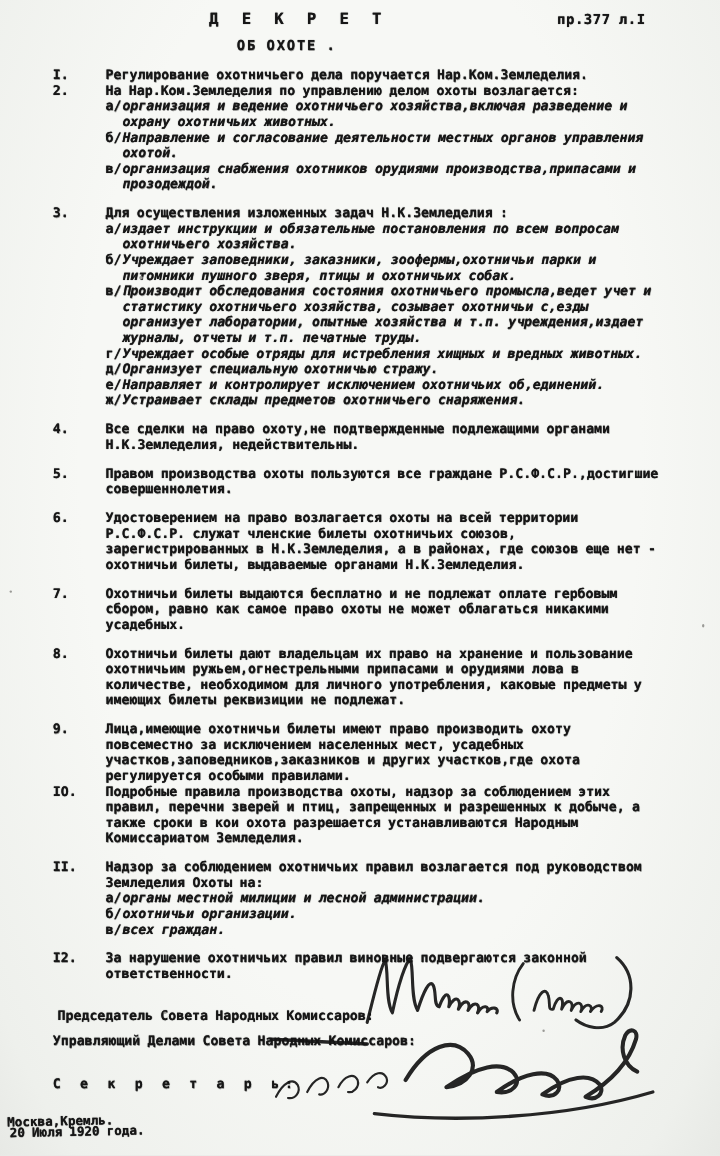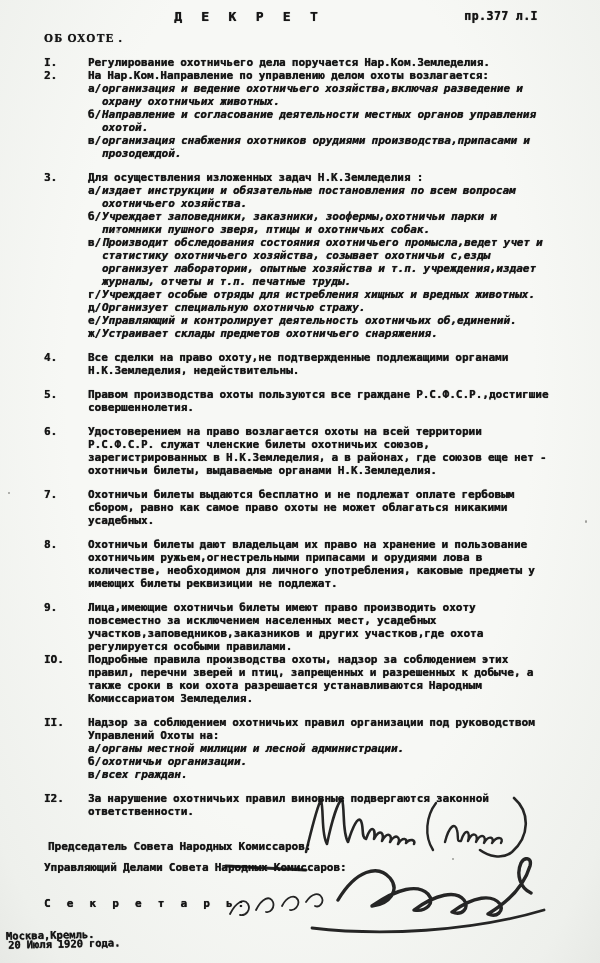--- a/index.html
+++ b/index.html
@@ -28,22 +28,22 @@
     position:absolute;top:10px;right:62px;
     font-size:11.5px;letter-spacing:0.5px;
   }
   .title{
     margin-right:100px;
     text-align:center;
     font-size:13px;letter-spacing:6px;
   }
   .subtitle{
     margin-top:9px;margin-right:120px;
-    text-align:left;
-    font-size:11.5px;letter-spacing:1.5px;font-family:Liberation Serif, serif;
+    text-align:center;
+    font-size:11.5px;letter-spacing:1.5px;
   }
   .items{margin-top:7px;}
   .item{display:flex;margin-top:11px;}
   .item.tight{margin-top:0;}
   .item .num{flex:none;min-width:20px;}
   .item .body{flex:1;padding-left:24px;}
   .sub{display:flex;}
   .sub-label{flex:none;min-width:14px;}
   .sub-text{flex:1;font-style:italic;}
   
@@ -80,21 +80,21 @@
   <div class="typed items" id="items">
       <div class="item">
         <span class="num">I.</span>
         <div class="body">
           <div class="lead">Регулирование охотничьего дела поручается Нар.Ком.Земледелия.</div>
         </div>
       </div>
       <div class="item tight">
         <span class="num">2.</span>
         <div class="body">
-          <div class="lead">На Нар.Ком.Направление по управлению делом охоты возлагается:</div>
+          <div class="lead">На Нар.Ком.Земледелия по управлению делом охоты возлагается:</div>
           <div class="sub">
             <span class="sub-label">а/</span>
             <span class="sub-text">организация и ведение охотничьего хозяйства,включая разведение и охрану охотничьих животных.</span>
           </div>
           <div class="sub">
             <span class="sub-label">б/</span>
             <span class="sub-text">Направление и согласование деятельности местных органов управления охотой.</span>
           </div>
           <div class="sub">
             <span class="sub-label">в/</span>
@@ -121,21 +121,21 @@
           <div class="sub">
             <span class="sub-label">г/</span>
             <span class="sub-text">Учреждает особые отряды для истребления хищных и вредных животных.</span>
           </div>
           <div class="sub">
             <span class="sub-label">д/</span>
             <span class="sub-text">Организует специальную охотничью стражу.</span>
           </div>
           <div class="sub">
             <span class="sub-label">е/</span>
-            <span class="sub-text">Управляющий и контролирует деятельность охотничьих об,единений.</span>
+            <span class="sub-text">Направляет и контролирует исключением охотничьих об,единений.</span>
           </div>
           <div class="sub">
             <span class="sub-label">ж/</span>
             <span class="sub-text">Устраивает склады предметов охотничьего снаряжения.</span>
           </div>
         </div>
       </div>
       <div class="item">
         <span class="num">4.</span>
         <div class="body">
@@ -174,21 +174,21 @@
       </div>
       <div class="item tight">
         <span class="num">IO.</span>
         <div class="body">
           <div class="lead">Подробные правила производства охоты, надзор за соблюдением этих правил, перечни зверей и птиц, запрещенных и разрешенных к добыче, а также сроки в кои охота разрешается устанавливаются Народным Комиссариатом Земледелия.</div>
         </div>
       </div>
       <div class="item">
         <span class="num">II.</span>
         <div class="body">
-          <div class="lead">Надзор за соблюдением охотничьих правил организации под руководством Управлений Охоты на:</div>
+          <div class="lead">Надзор за соблюдением охотничьих правил возлагается под руководством Земледелия Охоты на:</div>
           <div class="sub">
             <span class="sub-label">а/</span>
             <span class="sub-text">органы местной милиции и лесной администрации.</span>
           </div>
           <div class="sub">
             <span class="sub-label">б/</span>
             <span class="sub-text">охотничьи организации.</span>
           </div>
           <div class="sub">
             <span class="sub-label">в/</span>

